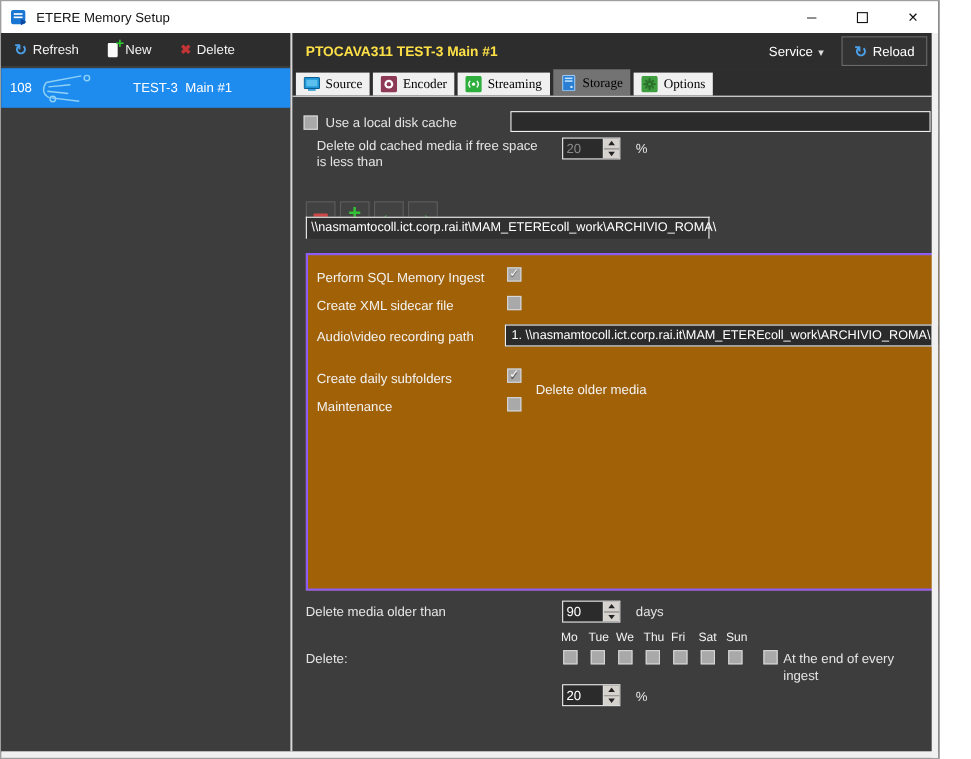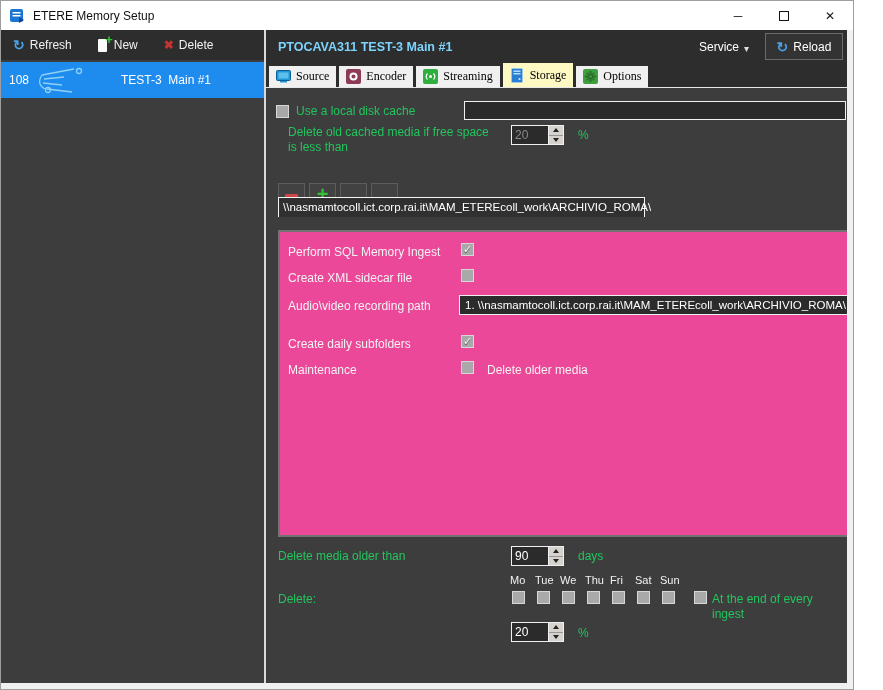--- a/index.html
+++ b/index.html
@@ -24,32 +24,32 @@
   .page-plus { position:absolute; right:-4px; top:-7px; color:#2ecc2e; font-weight:bold; font-size:13px; }
   .delete-glyph { color:#c43434; font-size:12px; font-weight:bold; }
   .list-item { margin-top:2px; height:36px; background:#1e8bef; color:#fff; display:flex; align-items:center; font-size:12px; position:relative; }
   .item-id { position:absolute; left:8px; }
   .etere-logo { position:absolute; left:33px; top:3px; }
   .item-label { position:absolute; left:120px; white-space:pre; }
 
   
   .main { position:absolute; left:263px; top:29px; right:6px; bottom:6px; border-left:2px solid #d9d9d9; background:#3d3d3d; }
   .main-header { height:33px; background:#2d2d2d; display:flex; align-items:center; }
-  .main-title { margin-left:12px; color:#7dd3fc; font-size:12.5px; font-weight:bold; }
+  .main-title { margin-left:12px; color:#fde047; font-size:12.5px; font-weight:bold; }
   .service { margin-left:auto; margin-right:16px; color:#fff; font-size:12px; display:flex; align-items:flex-end; gap:5px; }
   .caret { font-size:10px; color:#ddd; }
   .reload-btn { margin-right:4px; width:78px; height:27px; background:#333333; border:1px solid #6a6a6a; color:#fff; font-size:12px; display:flex; align-items:center; justify-content:center; gap:5px; }
 
   .tabstrip { height:24px; background:#2d2d2d; display:flex; align-items:flex-end; padding-left:3px;font-family:Liberation Serif, serif; }
   .tab { height:21px; background:#f0f0f0; color:#000; font-size:12px; display:flex; align-items:center; gap:5px; padding:0 7px; margin-right:3px; }
-  .tab.active { height:24px; background:#fef9c3; }
+  .tab.active { height:24px; background:#737373; }
   .tab svg { display:block; }
 
   .content { position:absolute; left:0; right:0; top:57px; bottom:0; border-top:1px solid #e8e8e8; background:#3d3d3d; }
-  .lbl { position:absolute; color:#22c55e; font-size:12px; line-height:15px; }
+  .lbl { position:absolute; color:#e5e5e5; font-size:12px; line-height:15px; }
 
   
   .cb { position:absolute; width:13px; height:13px; background:#a9a9a9; border:1px solid #d7d7d7; display:flex; align-items:center; justify-content:center; font-size:11px; font-weight:bold; color:#fbfbfb; text-shadow:0 1px 1px #444; line-height:1; }
 
   .textbox { position:absolute; background:#2b2b2b; border:1px solid #f0f0f0; color:#fff; font-size:12px; padding:1px 4px; }
   .browse-btn { position:absolute; background:#8f8f8f; border:1px solid #b8b8b8; color:#e6e6e6; font-size:10px; display:flex; align-items:flex-end; justify-content:center; padding-bottom:3px; }
 
   
   .spinner { position:absolute; width:53px; height:20px; border:1px solid #f0f0f0; background:#2b2b2b; display:flex; }
   .spin-value { flex:1; color:#fff; font-size:12px; padding:2px 0 0 3px; }
@@ -60,21 +60,21 @@
   .tri-up { width:0; height:0; border-left:3px solid transparent; border-right:3px solid transparent; border-bottom:4px solid #222; }
   .tri-down { width:0; height:0; border-left:3px solid transparent; border-right:3px solid transparent; border-top:4px solid #222; }
 
   
   .abtn { position:absolute; width:27px; height:25px; background:#424242; border:1px solid #5d5d5d; display:flex; align-items:center; justify-content:center; padding:0; }
   .minus-bar { width:13px; height:4px; background:#cf4848; border-radius:1px; display:inline-block; }
   .plus-glyph { color:#35c135; font-size:20px; font-weight:bold; line-height:1; margin-top:-3px; }
   .arrow-glyph { color:#49b749; font-size:15px; font-weight:bold; line-height:1; }
 
   .path-tab { position:absolute; border:1px solid #f5f5f5; border-bottom:none; background:#303030; color:#fff; font-size:11.5px; padding:3px 4px 0 4px; white-space:nowrap; }
-  .panel { position:absolute; border:2px solid #737373; background:#ec4899; }
+  .panel { position:absolute; border:2px solid #8b5cf6; background:#a16207; }
   .panel .lbl { color:#f2f2f2; }
 
   
   .dropdown { position:absolute; border:1px solid #f0f0f0; background:#2b2b2b; display:flex; align-items:stretch; }
   .dd-value { flex:1; color:#fff; font-size:11.5px; padding:3px 0 0 5px; white-space:nowrap; overflow:hidden; }
   .dd-btn { width:16px; background:#8f8f8f; border-left:1px solid #f0f0f0; display:flex; align-items:center; justify-content:center; }
 
   
   .days-header { position:absolute; left:244px; top:486px; display:flex; }
   .day-col { width:25px; color:#f2f2f2; font-size:11px; }
@@ -263,21 +263,21 @@
           <span class="dd-btn">
               <span class="tri-down"></span>
             </span>
         </div>
 
         <span class="lbl" style="left:8px; top:105px;">Create daily subfolders</span>
         <span class="cb" style="left:181px; top:103px;">✓</span>
 
         <span class="lbl" style="left:8px; top:131px;">Maintenance</span>
         <span class="cb" style="left:181px; top:129px;"></span>
-        <span class="lbl" style="left:207px; top:131px;">Delete older media</span>
+        <span class="lbl" style="left:207px; top:115px;">Delete older media</span>
       </div>
 
       <span class="lbl" style="left:12px; top:461px;">Delete media older than</span>
       <div class="spinner" style="left:245px; top:458px;">
         <span class="spin-value">90</span>
         <span class="spin-btns">
           <span class="spin-btn">
               <span class="tri-up"></span>
             </span>
           <span class="spin-btn">

